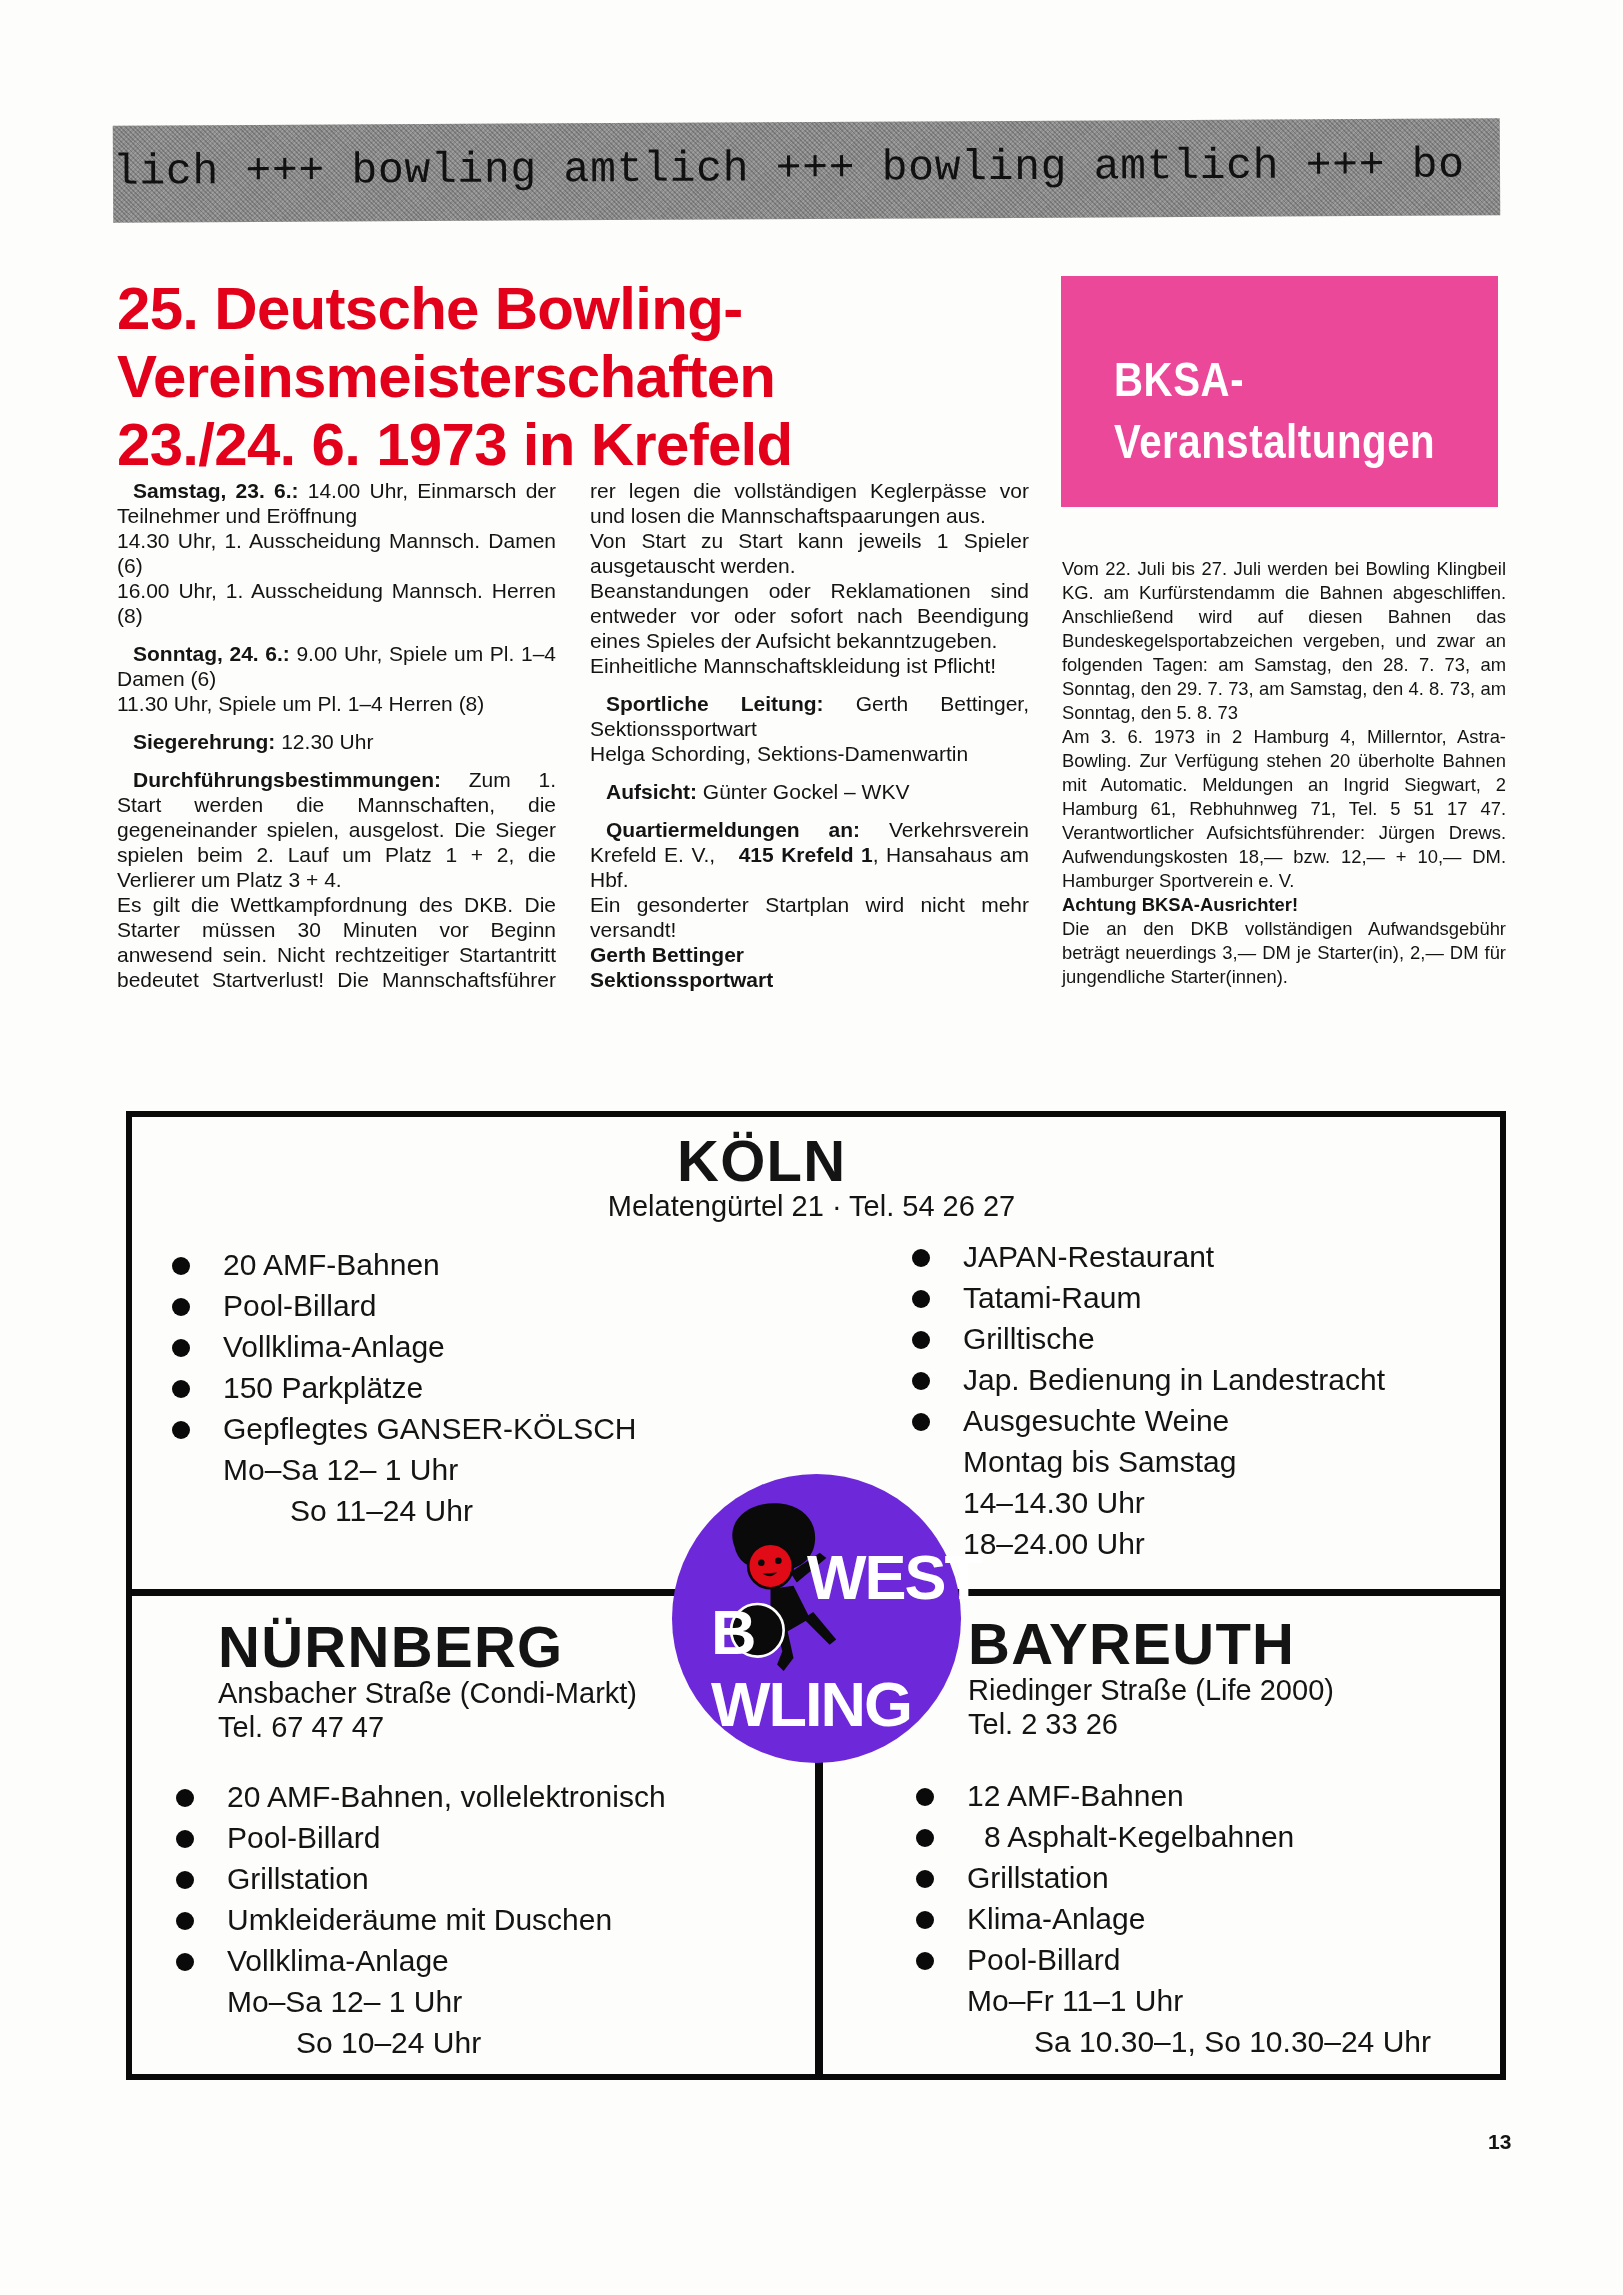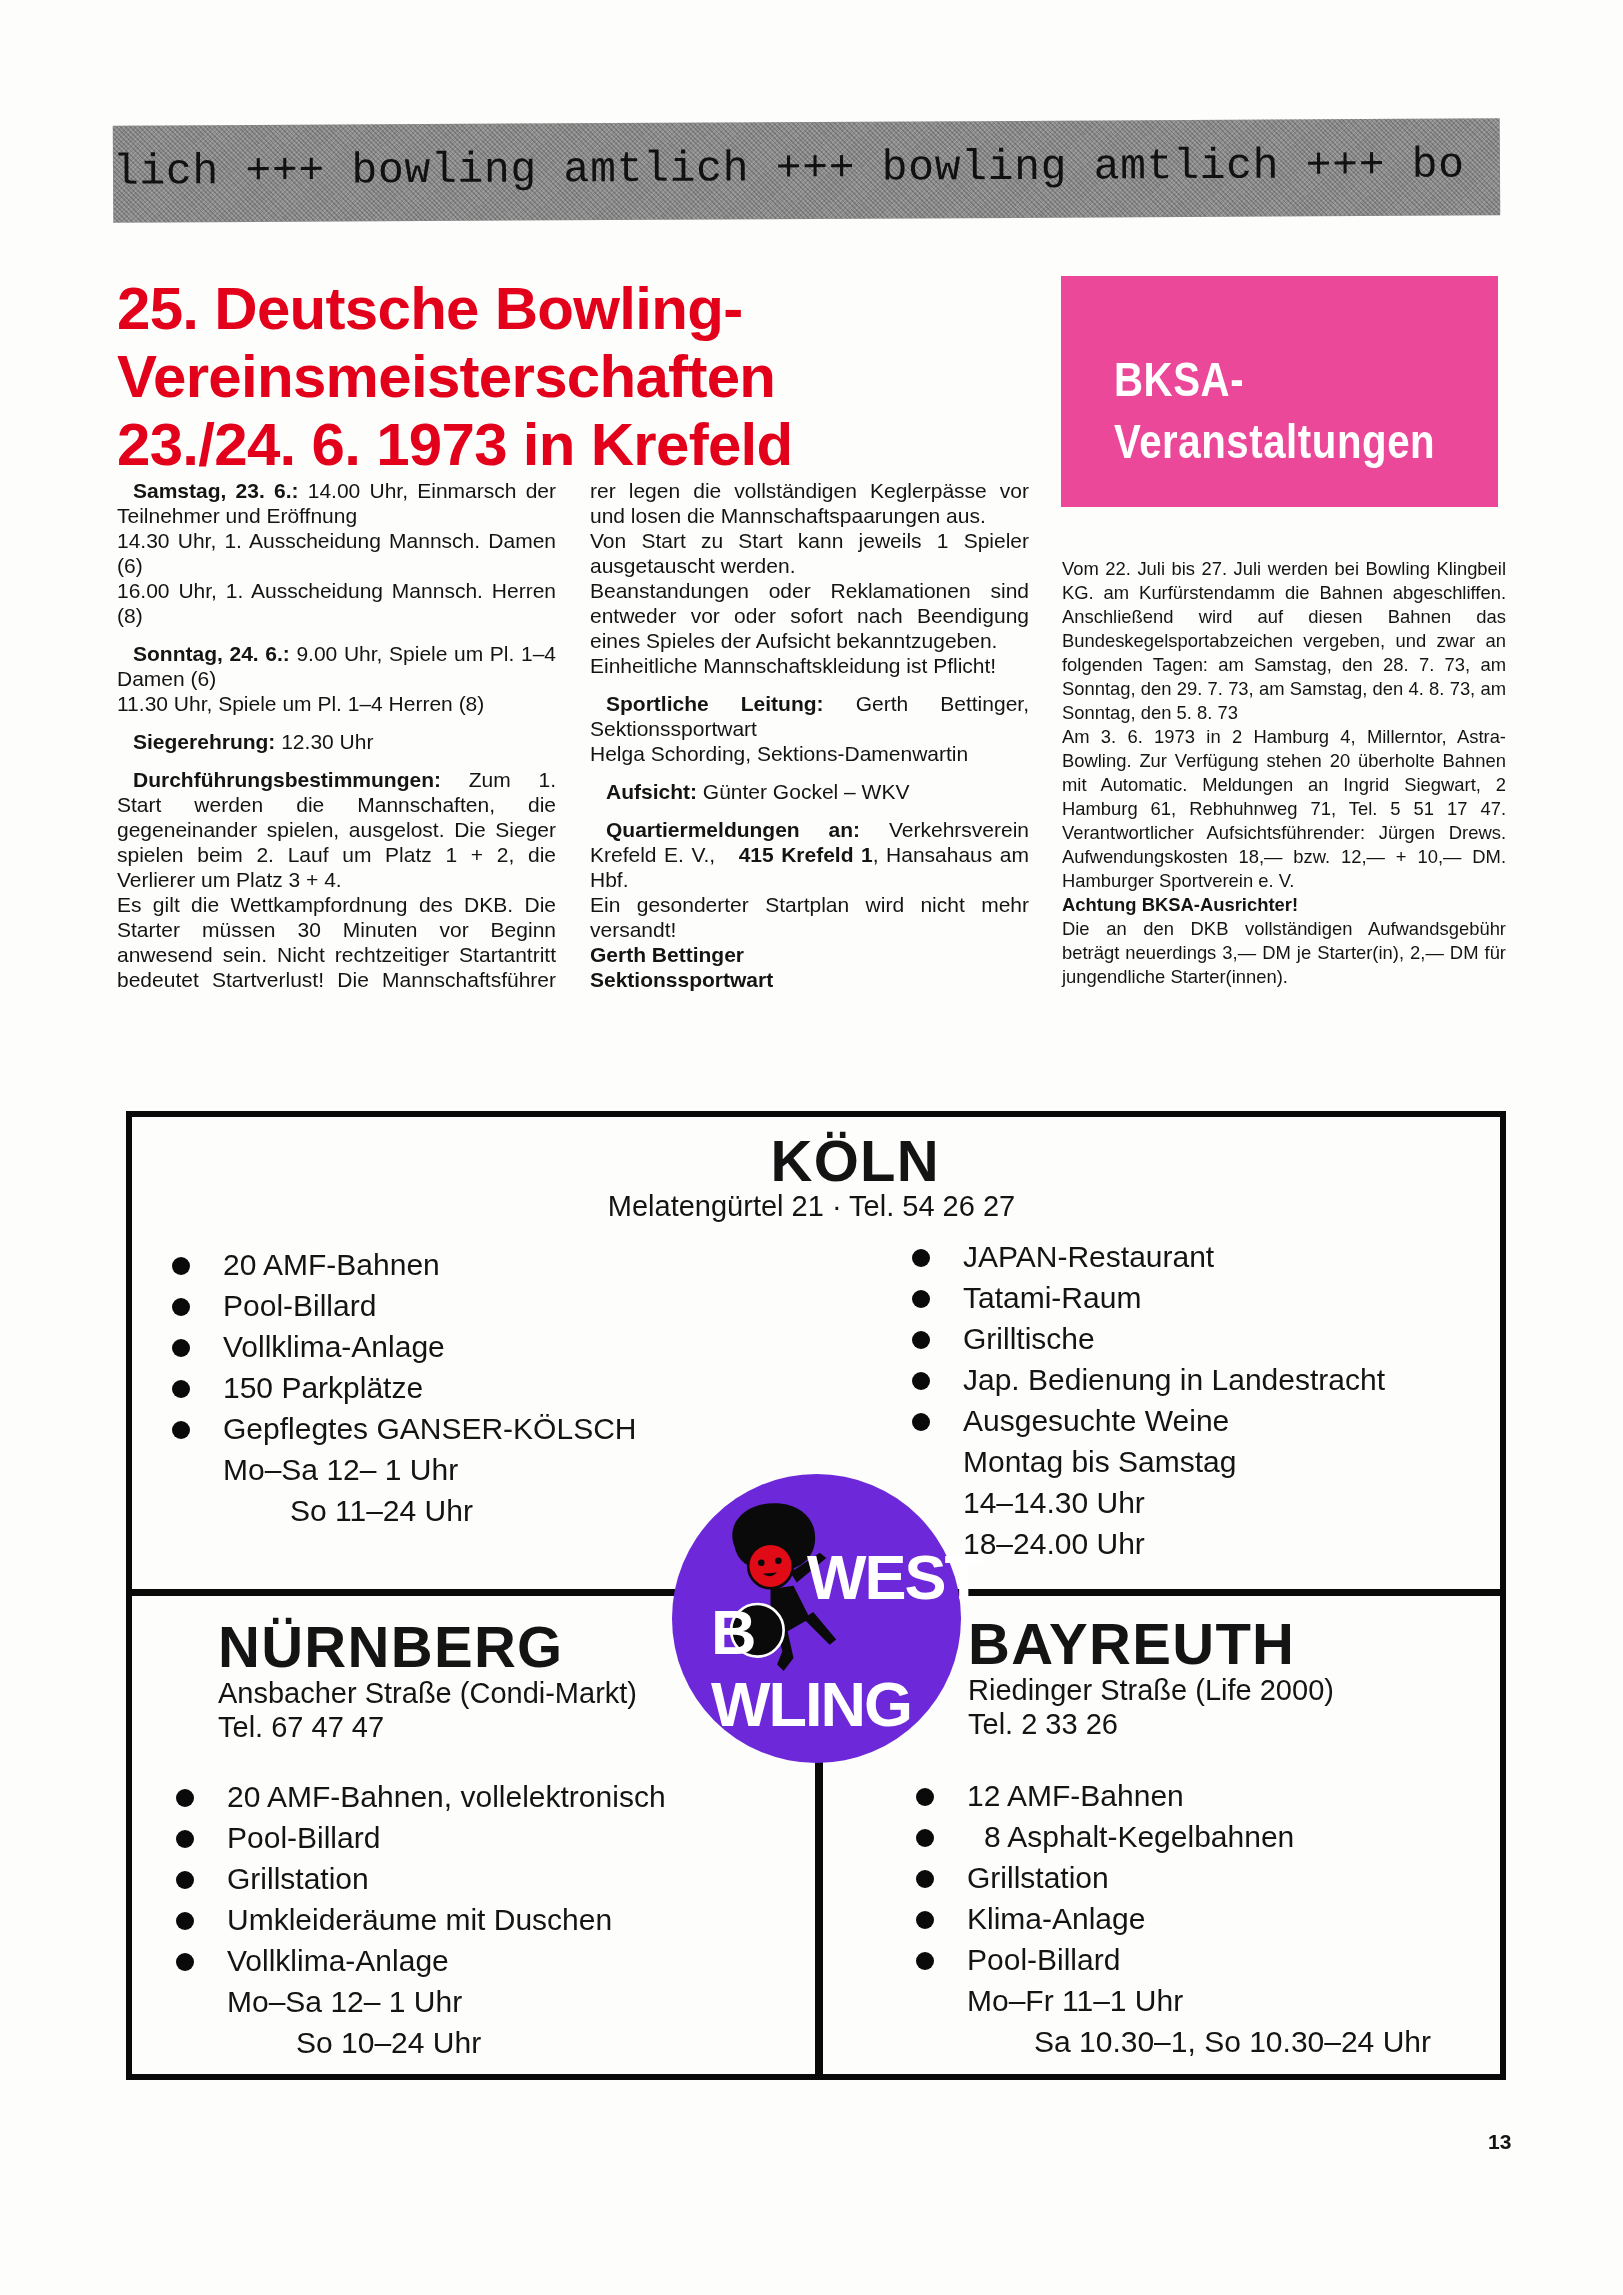--- a/index.html
+++ b/index.html
@@ -70,21 +70,21 @@
     .city { font-weight: bold; font-size: 58px; letter-spacing: 1.3px; line-height: 59px; }
     .addr { font-size: 29px; line-height: 34px; }
     .feat { list-style: none; margin: 0; padding: 0; font-size: 30px; line-height: 41px; }
     .feat li { position: relative; padding-left: 51px; }
     .feat li .dot {
       position: absolute; left: 0; top: 13px; width: 18.4px; height: 18.4px;
       border-radius: 50%; background: #0a0a0a;
     }
     .hours { font-size: 30px; line-height: 41px; padding-left: 51px; }
 
-    #koeln-city { left: 677px; top: 1131px; width: 263px; text-align: right; }
+    #koeln-city { left: 677px; top: 1131px; width: 263px; text-align: left; }
     #koeln-addr { left: 575px; top: 1189px; width: 473px; text-align: center; }
     #koeln-left { left: 172px; top: 1244px; width: 592px; }
     #koeln-right { left: 912px; top: 1236px; width: 578px; }
 
     #nbg-block { left: 218px; top: 1617px; width: 592px; }
     #nbg-feat { left: 176px; top: 1776px; width: 631px; }
     #bay-block { left: 968px; top: 1614px; width: 526px; }
     #bay-feat { left: 916px; top: 1775px; width: 592px; }
 
     

